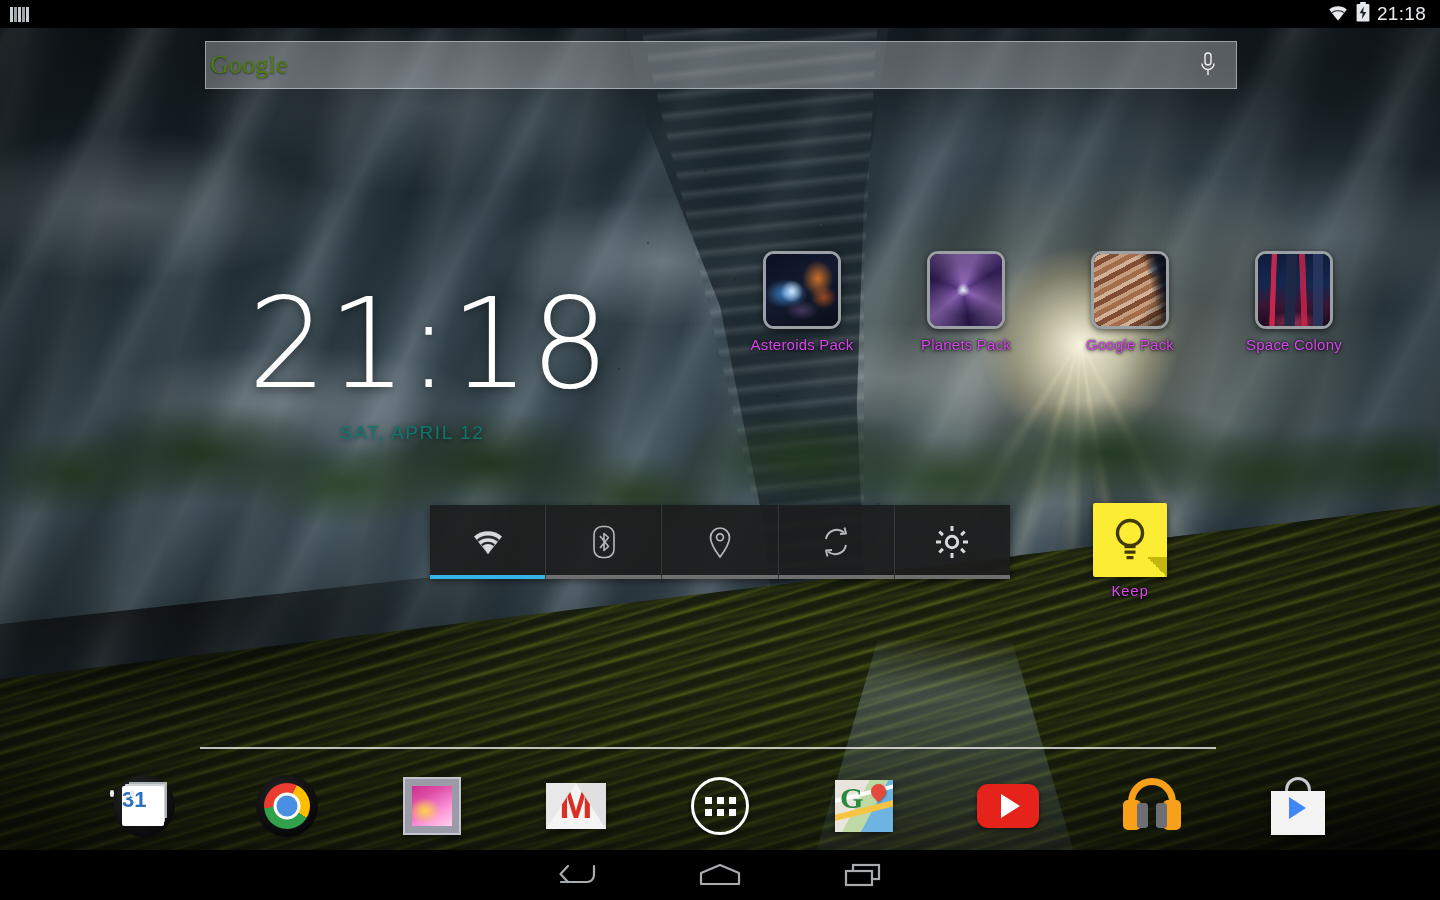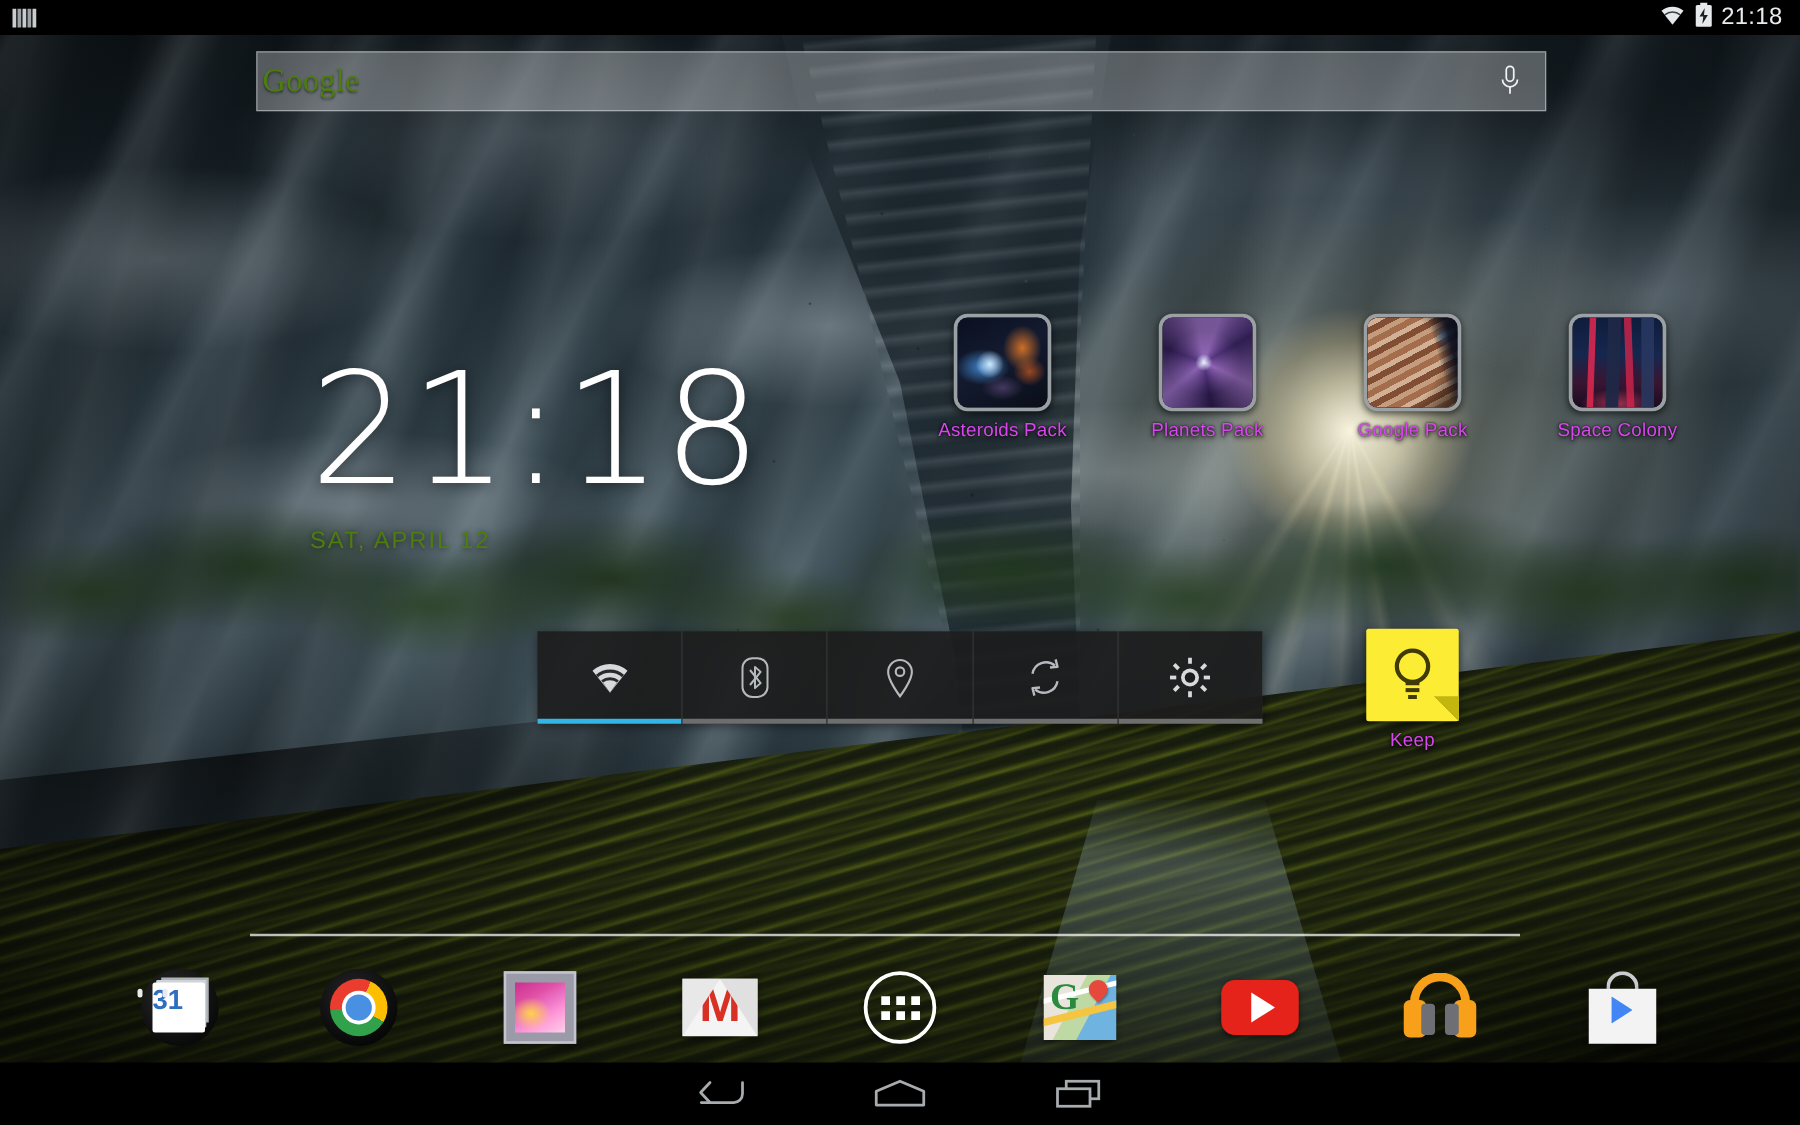--- a/index.html
+++ b/index.html
@@ -196,21 +196,21 @@
   #mic-btn { margin-left:auto; padding-right:20px; display:flex; align-items:center; }
 
   
   #clockwidget { position:absolute; left:248px; top:282px; z-index:30; }
   #clock-time {
     font-size:124px; line-height:1; color:#ffffff; font-weight:200;
     letter-spacing:1px; text-shadow:0 2px 10px rgba(0,0,0,.45);
     font-family:"DejaVu Sans", sans-serif;
   }
   #clock-date {
-    margin-top:16px; color:#4d7c0f; font-size:19px;
+    margin-top:16px; margin-left:92px; color:#0f766e; font-size:19px;
     letter-spacing:1.6px; text-shadow:0 1px 5px rgba(0,0,0,.6);
   }
 
   
   .appicon { position:absolute; width:140px; text-align:center; z-index:30; }
   .appicon .tile {
     width:78px; height:78px; margin:0 auto; border-radius:11px;
     border:3px solid #9aa0a4; background:#111; overflow:hidden; position:relative;
     box-shadow:0 2px 6px rgba(0,0,0,.6);
   }
@@ -475,21 +475,21 @@
       </div>
     <div class="lbl">Google Pack</div>
   </div>
   <div class="appicon" style="left:1224px; top:251px;">
     <div class="tile">
         <div class="art art-colony"></div>
       </div>
     <div class="lbl">Space Colony</div>
   </div>
 
-  <div class="appicon" style="left:1060px; top:503px;">
+  <div class="appicon" style="left:1060px; top:503px;font-family:Liberation Mono, monospace;">
     <div class="keep-tile">
       <svg width="74" height="74" viewBox="0 0 74 74" style="position:absolute;inset:0;">
         <circle cx="37" cy="30" r="12.5" fill="none" stroke="#3f3a06" stroke-width="3.4"></circle>
         <rect x="31.5" y="42" width="11" height="3.2" fill="#3f3a06"></rect>
         <rect x="31.5" y="47.5" width="11" height="3.2" fill="#3f3a06"></rect>
         <rect x="33.5" y="53" width="7" height="3.2" fill="#3f3a06"></rect>
       </svg>
     </div>
     <div class="lbl">Keep</div>
   </div>

